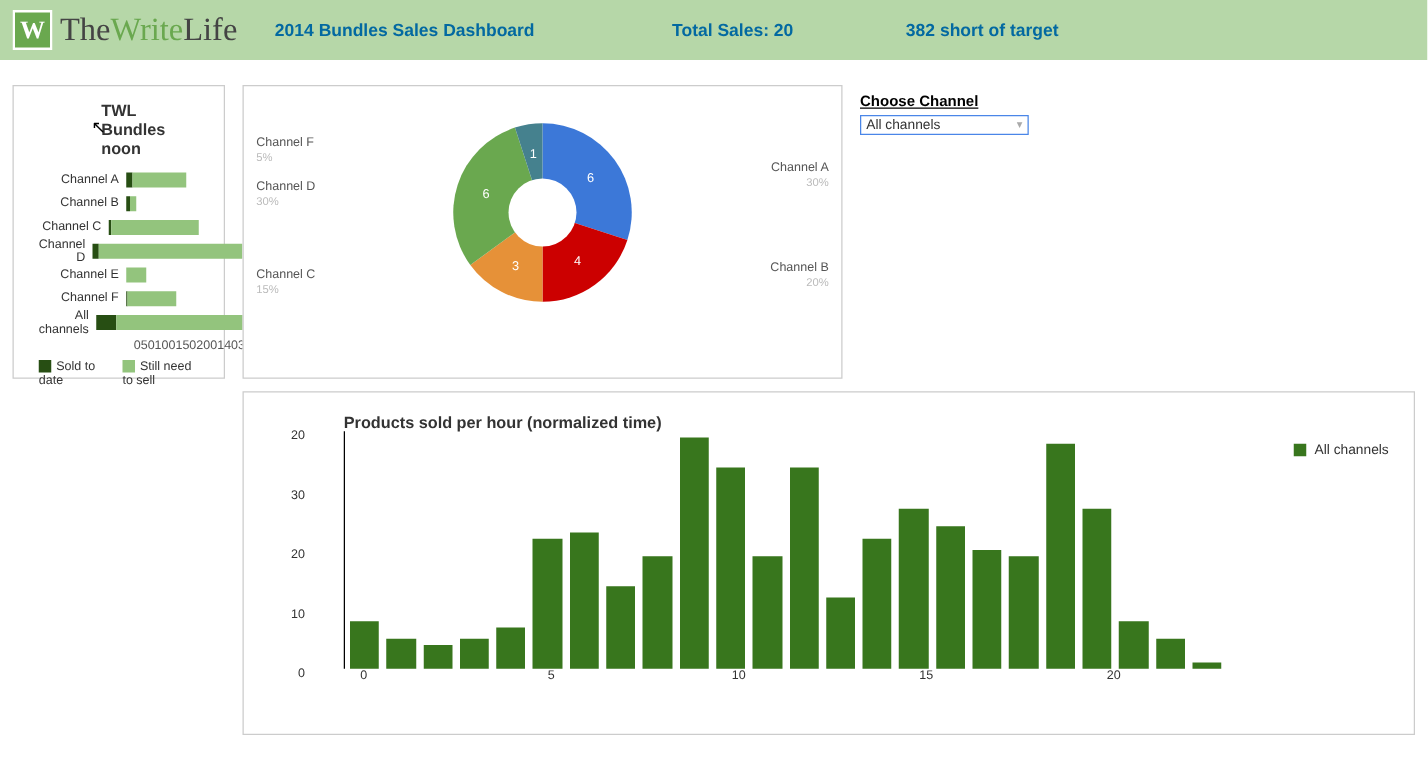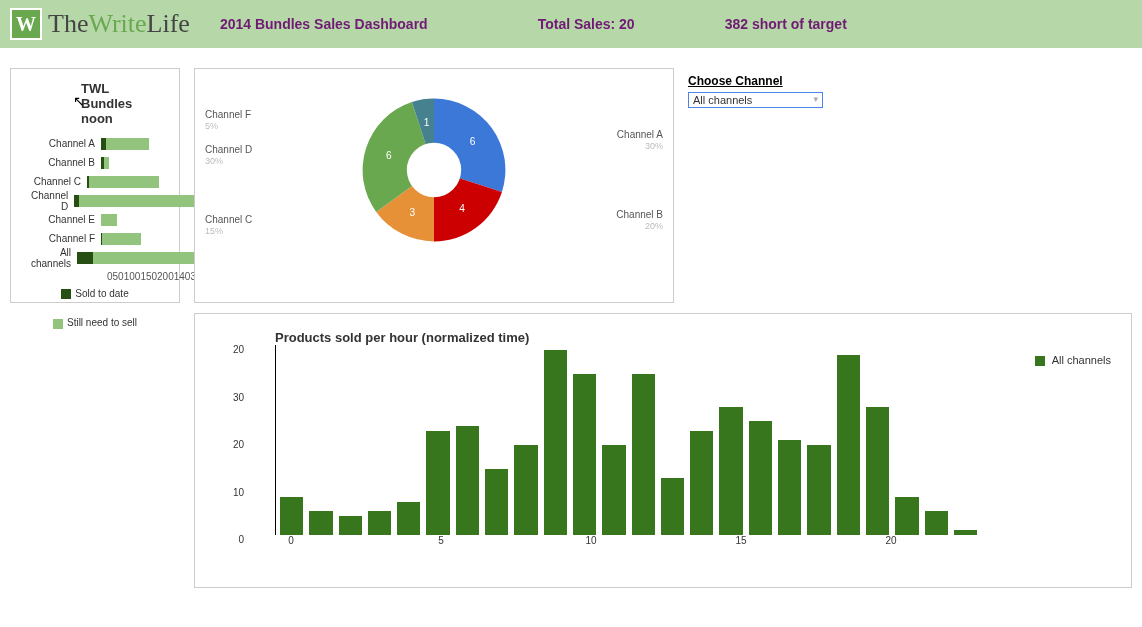--- a/index.html
+++ b/index.html
@@ -37,21 +37,21 @@
   .brand-text {
     font-family: "Brush Script MT", cursive;
     font-size: 26px;
     color: #444;
     margin-right: 30px;
   }
   .brand-text .accent { color: #6aa84f; }
   .header-title, .header-total, .header-short {
     font-weight: bold;
     font-size: 14px;
-    color: #701a75;
+    color: #0369a1;
   }
   .header-title { margin-right: 110px; }
   .header-total { margin-right: 90px; }
 
   .main {
     padding: 20px 10px 10px 10px;
     display: grid;
     grid-template-columns: 170px 480px 1fr;
     gap: 10px 14px;
   }
@@ -124,21 +124,20 @@
     margin-top: 4px;
   }
   .hbar-xaxis span { width: 38px; text-align: center; }
   .hbar-legend {
     display: flex;
     justify-content: center;
     gap: 18px;
     font-size: 10px;
     margin-top: 6px;
     align-items: center;
-    flex-direction: column;
   }
   .legend-swatch {
     display: inline-block;
     width: 10px;
     height: 10px;
     margin-right: 4px;
     vertical-align: middle;
   }
 
   

